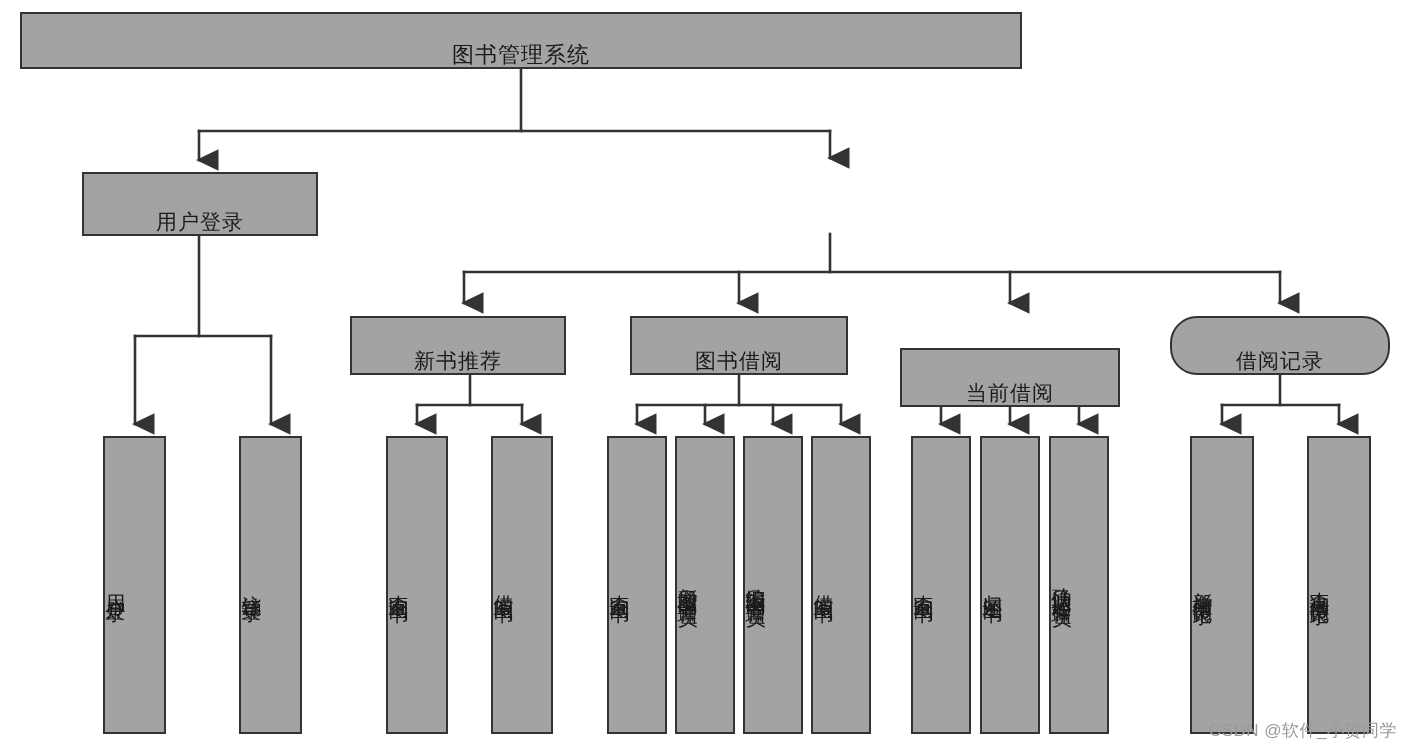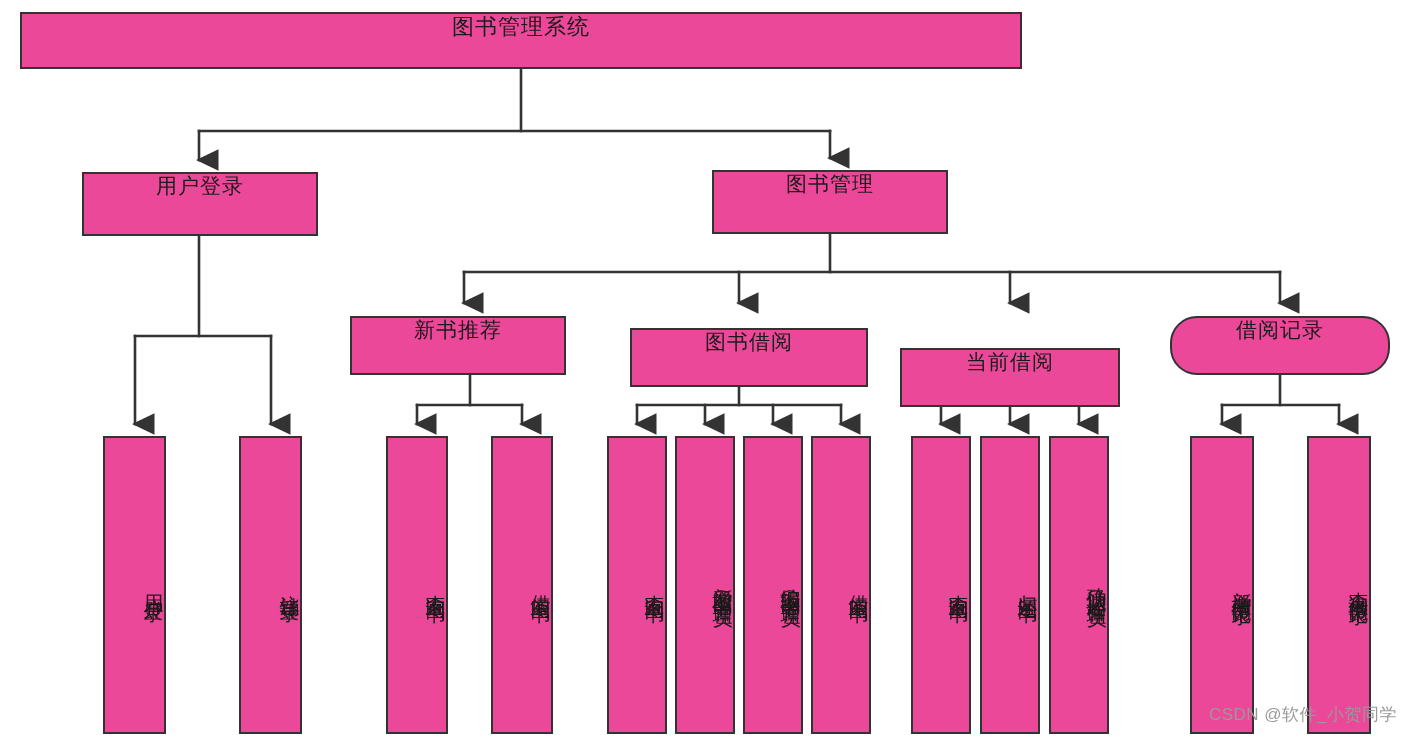--- a/index.html
+++ b/index.html
@@ -23,23 +23,23 @@
     left: 0;
     top: 0;
     width: 1405px;
     height: 747px;
     pointer-events: none;
   }
   .node {
     position: absolute;
     box-sizing: border-box;
     border: 2.5px solid #333333;
-    background: #ec4899;
+    background: #a3a3a3;
     display: flex;
-    align-items: flex-start;
+    align-items: flex-end;
     justify-content: center;
     text-align: center;
     color: #1a1a1a;
     z-index: 2;
   }
   .node.horiz {
     font-size: 21px;
     line-height: 1.15;
     letter-spacing: 1px;
   }
@@ -55,21 +55,21 @@
     padding: 4px 0;
   }
   .node.vert .vtext {
     writing-mode: vertical-rl;
     text-orientation: upright;
     white-space: nowrap;
   }
   .watermark {
     position: absolute;
     right: 8px;
-    bottom: 21px;
+    bottom: 5px;
     font-size: 17px;
     color: #9a9a9a;
     letter-spacing: 0.5px;
     z-index: 3;
     white-space: nowrap;
   }
 </style>
 </head>
 <body>
 
@@ -125,28 +125,25 @@
     </g>
   </svg>
 
   <div class="node horiz root" style="left:20px; top:12px; width:1002px; height:57px;">
     <span>图书管理系统</span>
   </div>
 
   <div class="node horiz" style="left:82px; top:172px; width:236px; height:64px;">
     <span>用户登录</span>
   </div>
-  <div class="node horiz" style="left:712px; top:170px; width:236px; height:64px;">
-    <span>图书管理</span>
-  </div>
 
   <div class="node horiz" style="left:350px; top:316px; width:216px; height:59px;">
     <span>新书推荐</span>
   </div>
-  <div class="node horiz" style="left:630px; top:328px; width:238px; height:59px;">
+  <div class="node horiz" style="left:630px; top:316px; width:218px; height:59px;">
     <span>图书借阅</span>
   </div>
   <div class="node horiz" style="left:900px; top:316px; width:220px; height:59px;margin-top:32px;">
     <span>当前借阅</span>
   </div>
   <div class="node horiz" style="left:1170px; top:316px; width:220px; height:59px;border-radius:27px;">
     <span>借阅记录</span>
   </div>
 
   <div class="node vert" style="left:103px; top:436px; width:63px; height:298px;">

